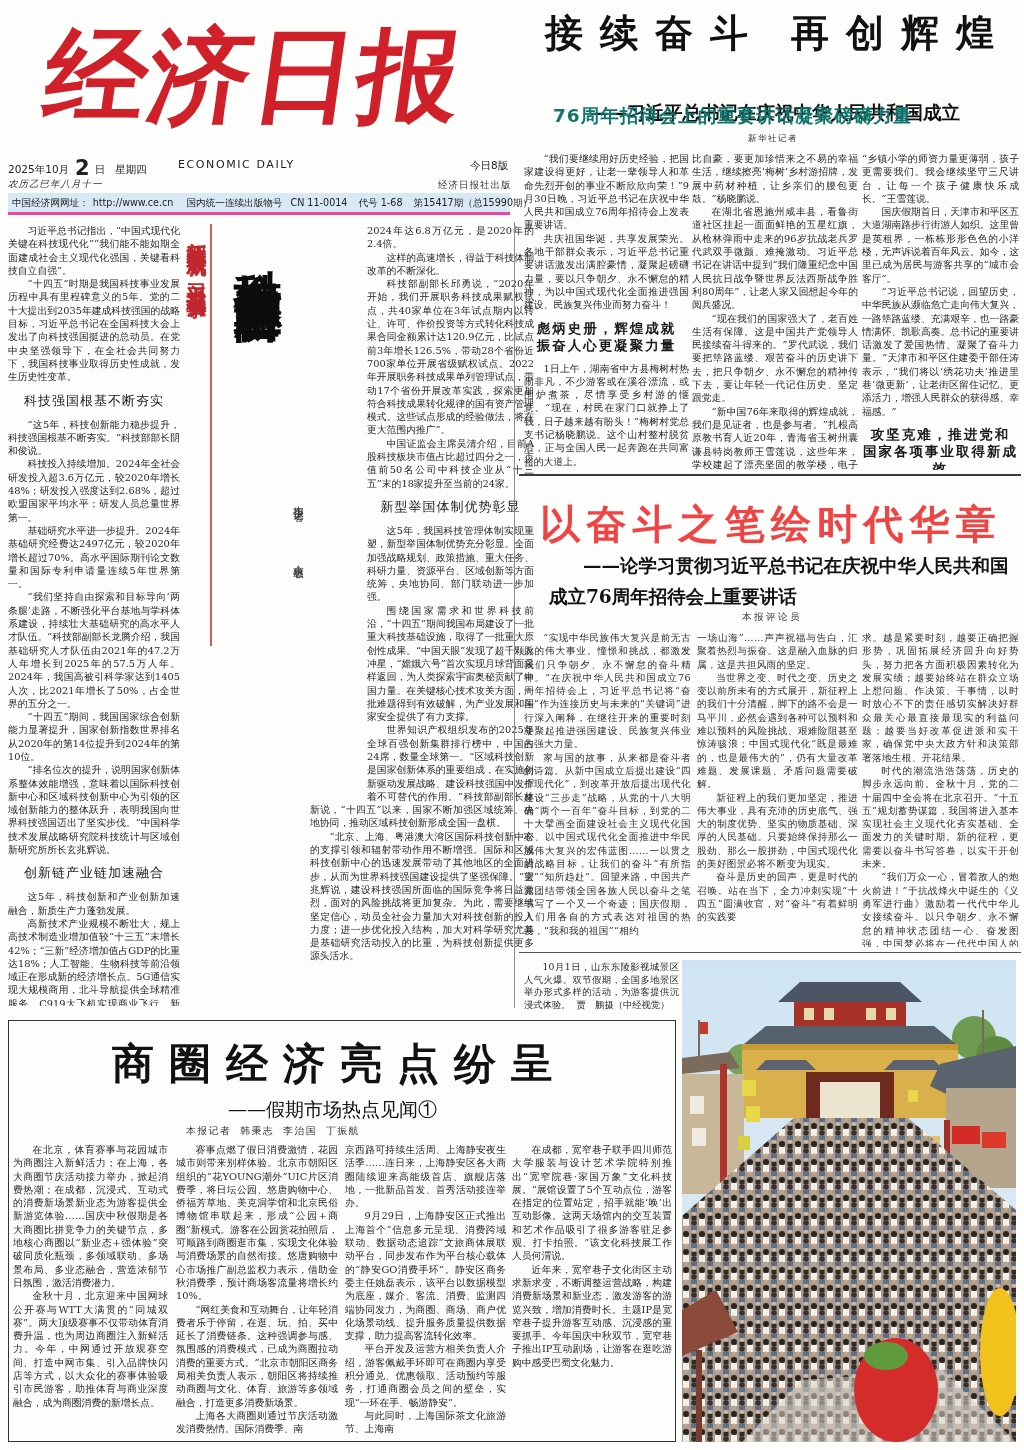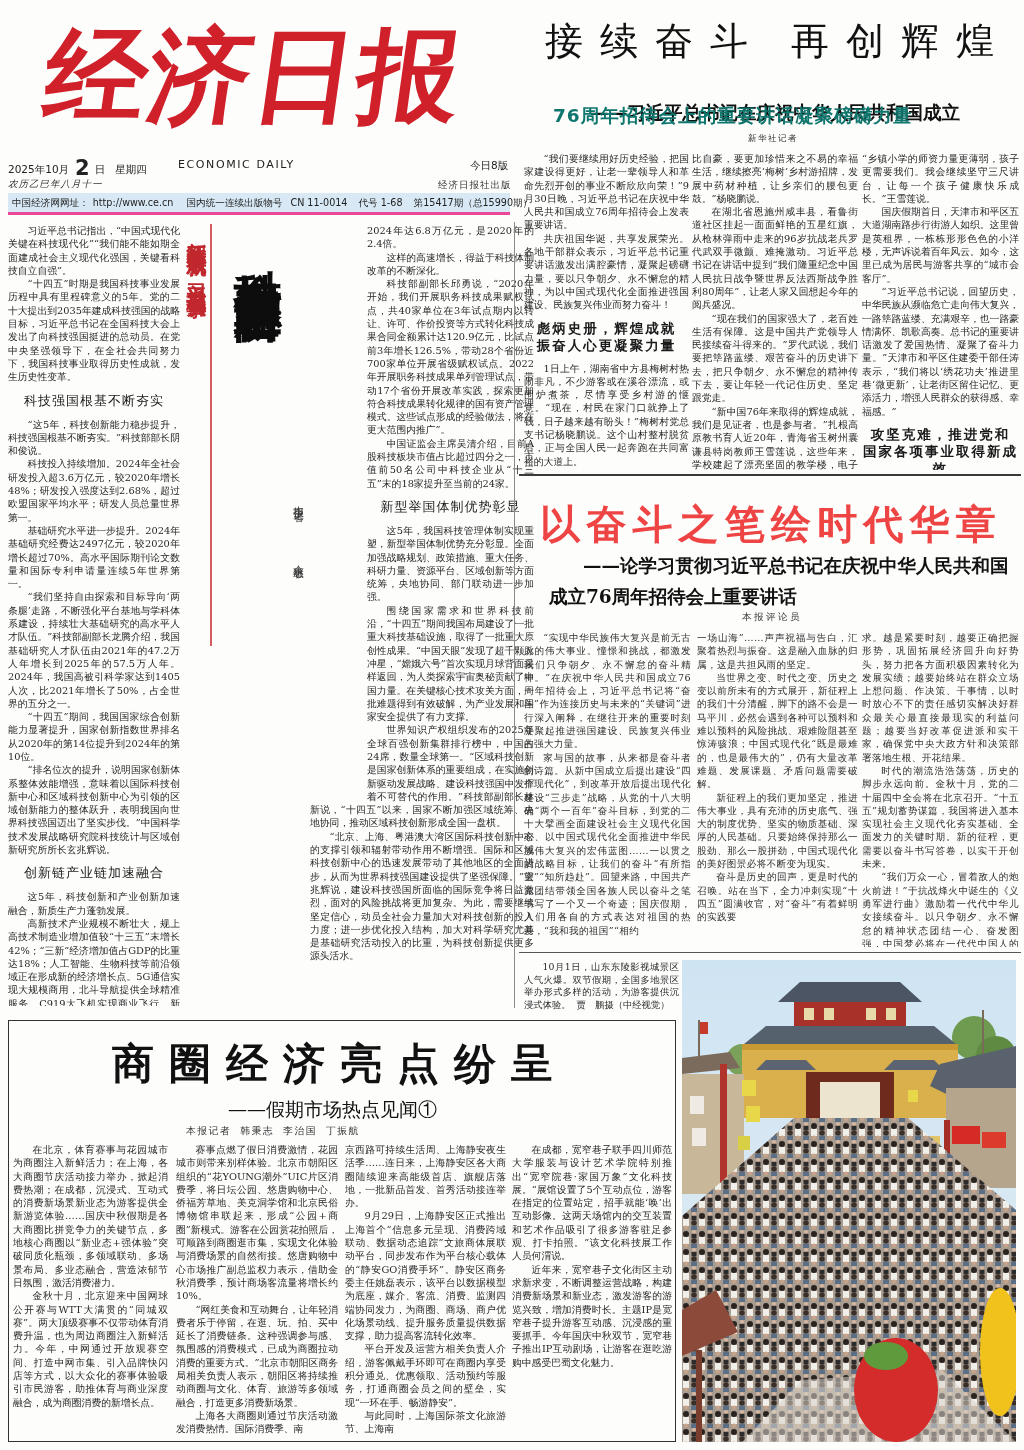--- a/index.html
+++ b/index.html
@@ -11,21 +11,21 @@
   .date-row .day{font-size:21px;font-weight:bold;margin:0 5px 0 6px;vertical-align:-2px;}
   .date-row .wk{margin-left:10px;}
   .en-name{left:178px;top:158px;font-family:"DejaVu Sans",sans-serif;font-size:11px;letter-spacing:1.6px;color:#1d1d1d;white-space:nowrap;}
   .pages{left:470px;top:159px;font-family:"DejaVu Sans",sans-serif;font-size:10.5px;white-space:nowrap;}
   .lunar{left:8px;top:178px;font-size:9.5px;font-style:italic;letter-spacing:1px;white-space:nowrap;color:#333;}
   .publisher{left:438px;top:179px;font-size:9.5px;letter-spacing:1px;white-space:nowrap;color:#333;}
   .info-bar{left:8px;top:193px;width:502px;height:19px;background:#d8e9f5;border-bottom:3px solid #ec4899;font-family:"DejaVu Sans",sans-serif;font-size:9.6px;line-height:19px;text-align:center;white-space:nowrap;color:#1d1d1d;}
   .info-bar span{margin:0 4px;}
   .info-bar span.url{margin:0 6px 0 0;}
   
-  .lead-head{left:545px;top:16px;font-family:"DejaVu Serif",serif;font-weight:normal;font-size:38px;letter-spacing:17px;white-space:nowrap;color:#111;}
+  .lead-head{left:545px;top:8px;font-family:"DejaVu Serif",serif;font-weight:bold;font-size:38px;letter-spacing:17px;white-space:nowrap;color:#111;}
   .lead-head .p2{margin-left:26px;}
   .lead-sub1{left:590px;top:76px;font-family:"DejaVu Sans",sans-serif;font-weight:bold;font-size:18.5px;white-space:nowrap;color:#111;margin-top:24px;}
   .lead-sub2{left:553px;top:103px;font-family:"DejaVu Sans",sans-serif;font-weight:bold;font-size:18.5px;letter-spacing:1px;white-space:nowrap;color:#0f766e;}
   .lead-byline{left:748px;top:133px;font-size:8.5px;letter-spacing:1.5px;white-space:nowrap;color:#333;}
   
   .col{position:absolute;font-size:9.8px;line-height:13.3px;text-align:justify;overflow:hidden;color:#262626;}
   .col p{margin:0;text-indent:2em;}
   .col p.cont{text-indent:0;}
   .col h3{margin:9px 0 9px;font-size:13px;line-height:16px;font-weight:normal;text-align:center;letter-spacing:1px;color:#1a1a1a;font-family:"DejaVu Sans",sans-serif;}
   .col h3.two{white-space:pre-line;font-weight:bold;font-family:"DejaVu Serif",serif;font-size:13.5px;line-height:17px;margin:8px 0 8px;letter-spacing:2px;}

